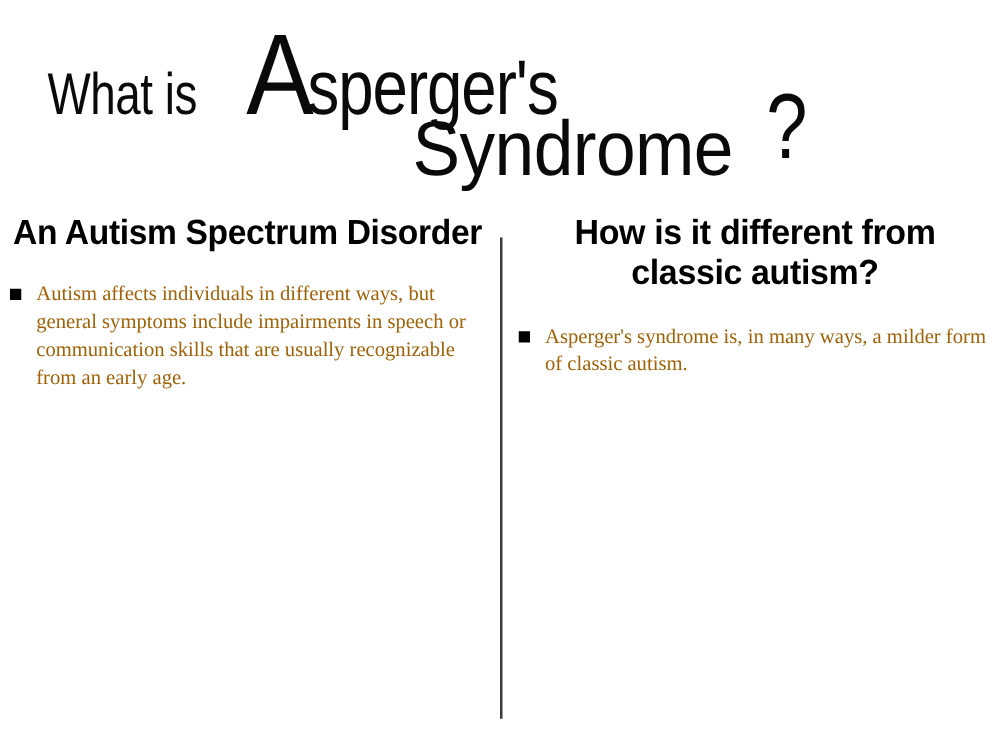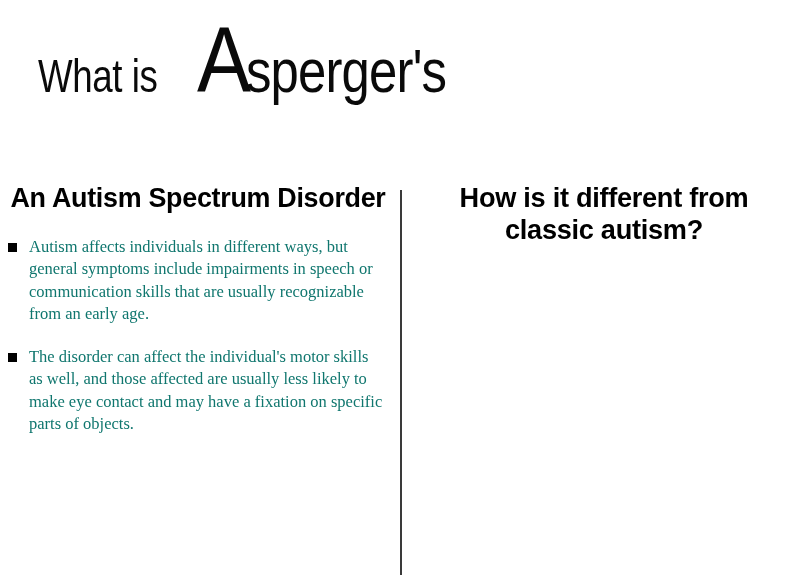--- a/index.html
+++ b/index.html
@@ -95,21 +95,21 @@
     left: 400px;
     top: 190px;
     width: 2px;
     height: 385px;
     background: #3a3a3a;
   }
 
   
   .column {
     position: absolute;
-    top: 182px;
+    top: 170px;
   }
   .col-left {
     left: 0px;
     width: 396px;
   }
   .col-right {
     left: 408px;
     width: 392px;
   }
 
@@ -149,21 +149,21 @@
     padding-right: 8px;
   }
 
   .bullet-item {
     position: relative;
     padding-left: 21px;
     margin-bottom: 21px;
     font-size: 16.5px;
     line-height: 22.3px;
     font-family: "Liberation Serif", "DejaVu Serif", serif;
-    color: #0f766e;
+    color: #a16207;
   }
   .bullet-item:last-child {
     margin-bottom: 0;
   }
   .bullet-marker {
     position: absolute;
     left: 0;
     top: 7px;
     width: 9px;
     height: 9px;
@@ -173,41 +173,44 @@
   .bullet-text {
     display: block;
   }
 </style>
 </head>
 <body>
 
 <div class="title-block">
   <div class="title-line title-line-1">
     <span class="t-what">What is</span><span class="t-bigA">A</span><span class="t-sperger">sperger's</span>
+  </div>
+  <div class="title-line title-line-2">
+    <span class="t-syndrome">Syndrome</span><span class="t-qmark">?</span>
   </div>
 </div>
 
 <div class="divider"></div>
 
 <div class="column col-left">
   <h2 class="col-heading">
     <span class="heading-line">An Autism Spectrum Disorder</span>
   </h2>
   <ul class="bullets">
     <li class="bullet-item">
       <span class="bullet-marker"></span>
       <span class="bullet-text">Autism affects individuals in different ways, but general symptoms include impairments in speech or communication skills that are usually recognizable from an early age.</span>
     </li>
-    <li class="bullet-item">
-      <span class="bullet-marker"></span>
-      <span class="bullet-text">The disorder can affect the individual's motor skills as well, and those affected are usually less likely to make eye contact and may have a fixation on specific parts of objects.</span>
-    </li>
   </ul>
 </div>
 
 <div class="column col-right">
   <h2 class="col-heading">
     <span class="heading-line">How is it different from</span>
     <span class="heading-line">classic autism?</span>
   </h2>
   <ul class="bullets">
+    <li class="bullet-item">
+      <span class="bullet-marker"></span>
+      <span class="bullet-text">Asperger's syndrome is, in many ways, a milder form of classic autism.</span>
+    </li>
   </ul>
 </div>
 
 </body></html>

